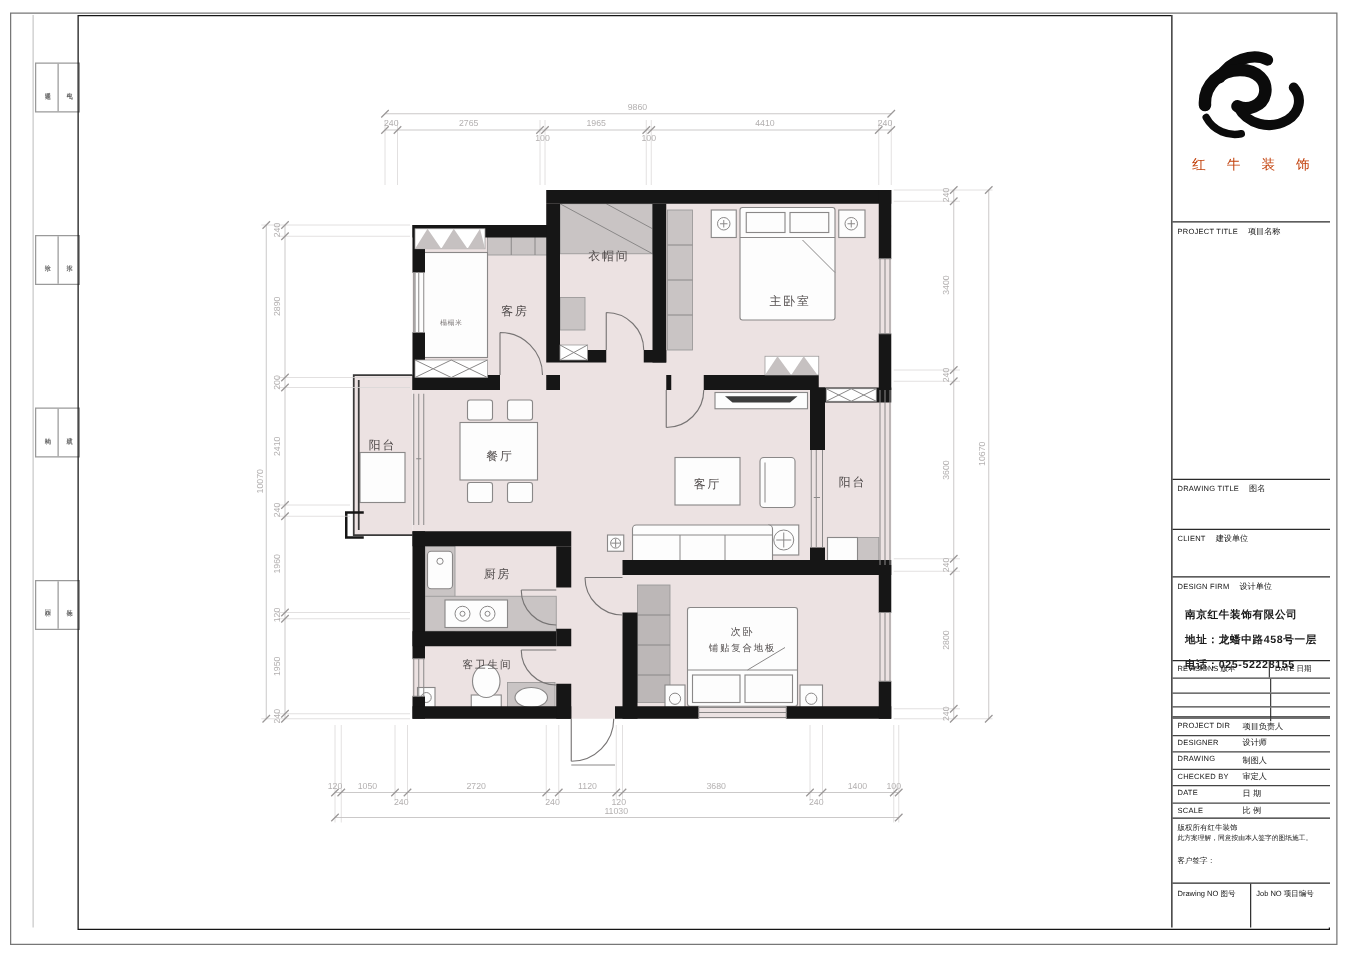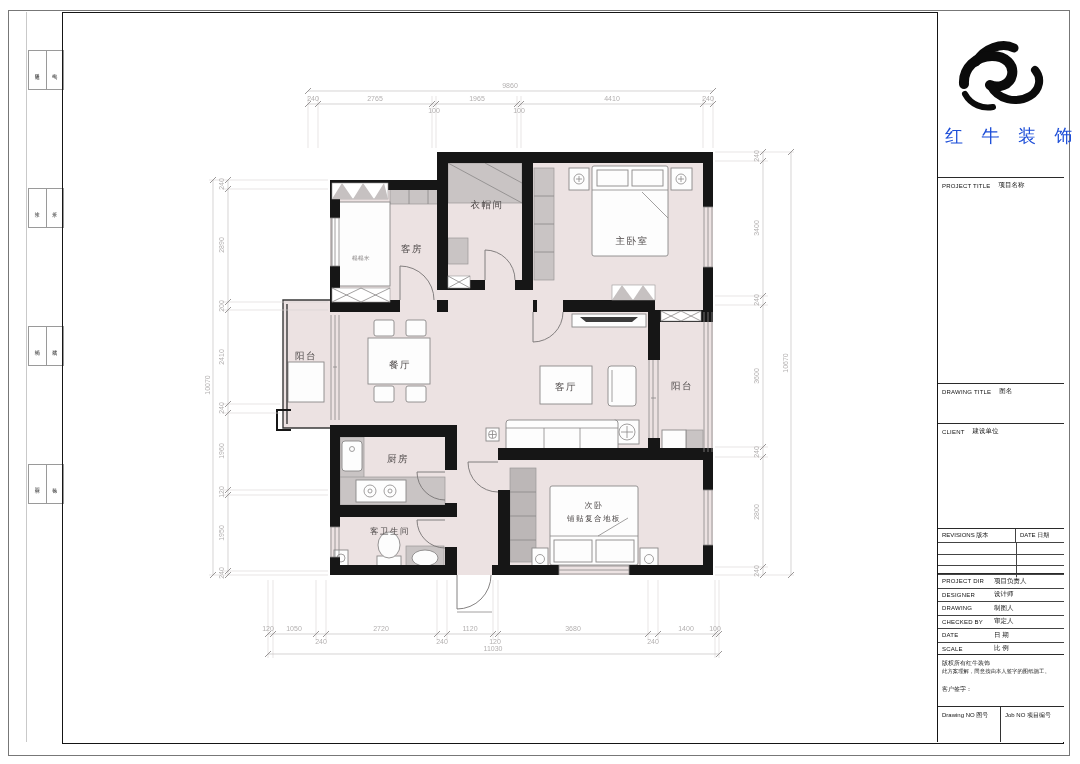--- a/index.html
+++ b/index.html
@@ -12,22 +12,22 @@
   .signhalf{flex:1;display:flex;align-items:center;justify-content:center;border-right:0.5px solid #9a9a9a;
             writing-mode:vertical-rl;font-size:5px;color:#555;letter-spacing:1px}
   .signhalf:last-child{border-right:none}
   .stripline{position:absolute;left:26px;top:12px;width:0;height:730px;border-left:0.5px solid #c9c9c9}
   
   .tb{position:absolute;left:937px;top:12px;width:125.5px;height:730px;border-left:1.5px solid #151515;background:#fff}
   .tb .sec{position:absolute;left:0;width:100%;border-top:1px solid #2a2a2a;box-sizing:border-box}
   .lblrow{display:flex;align-items:center;gap:8px;padding:3px 4px 0 4px}
   .len{font-size:6px;letter-spacing:.2px;color:#111;white-space:nowrap}
   .lcn{font-size:6.5px;color:#111;white-space:nowrap}
-  .brand{position:absolute;left:0;top:112px;width:100%;text-align:center;font-size:18px;letter-spacing:7px;
-         font-family:"Liberation Serif",serif;color:#1d4ed8;white-space:nowrap;text-indent:7px}
+  .brand{position:absolute;left:0;top:112px;width:100%;text-align:center;font-size:11px;letter-spacing:7px;
+         font-family:"Liberation Serif",serif;color:#c2410c;white-space:nowrap;text-indent:7px}
   .firm{padding:4px 6px 0 10px}
   .firm div{font-size:8.5px;font-weight:bold;color:#1a1a1a;margin-top:8px;letter-spacing:.5px;white-space:nowrap}
   .revhead{display:flex;height:13px}
   .revhead div{font-size:6px;display:flex;align-items:center;padding-left:4px;box-sizing:border-box}
   .revrow{height:10.5px;border-top:0.5px solid #444;position:relative}
   .revdiv{position:absolute;top:0;bottom:0;left:78px;border-left:0.5px solid #444}
   .staffrow{height:13.5px;border-top:0.5px solid #444;display:flex;align-items:center;box-sizing:border-box}
   .staffrow .len{width:52px;padding-left:4px}
   .copy{padding:4px 4px}
   .copy div{font-size:6px;color:#222;line-height:8px;white-space:nowrap}
@@ -351,20 +351,31 @@
       </div>
     </div>
 
     <div class="sec" style="top:411px;height:38px">
       <div class="lblrow">
         <span class="len">CLIENT</span>
         <span class="lcn">建设单位</span>
       </div>
     </div>
 
+    <div class="sec" style="top:449px;height:67px">
+      <div class="lblrow">
+        <span class="len">DESIGN FIRM</span>
+        <span class="lcn">设计单位</span>
+      </div>
+      <div class="firm">
+        <div>南京红牛装饰有限公司</div>
+        <div>地址：龙蟠中路458号一层</div>
+        <div>电话：025-52228155</div>
+      </div>
+    </div>
 
     <div class="sec" style="top:516px;height:45px">
       <div class="revhead">
         <div style="width:78px;border-right:0.5px solid #444">REVISIONS 版本</div>
         <div style="flex:1">DATE 日期</div>
       </div>
       <div class="revrow">
           <div class="revdiv"></div>
         </div>
       <div class="revrow">

